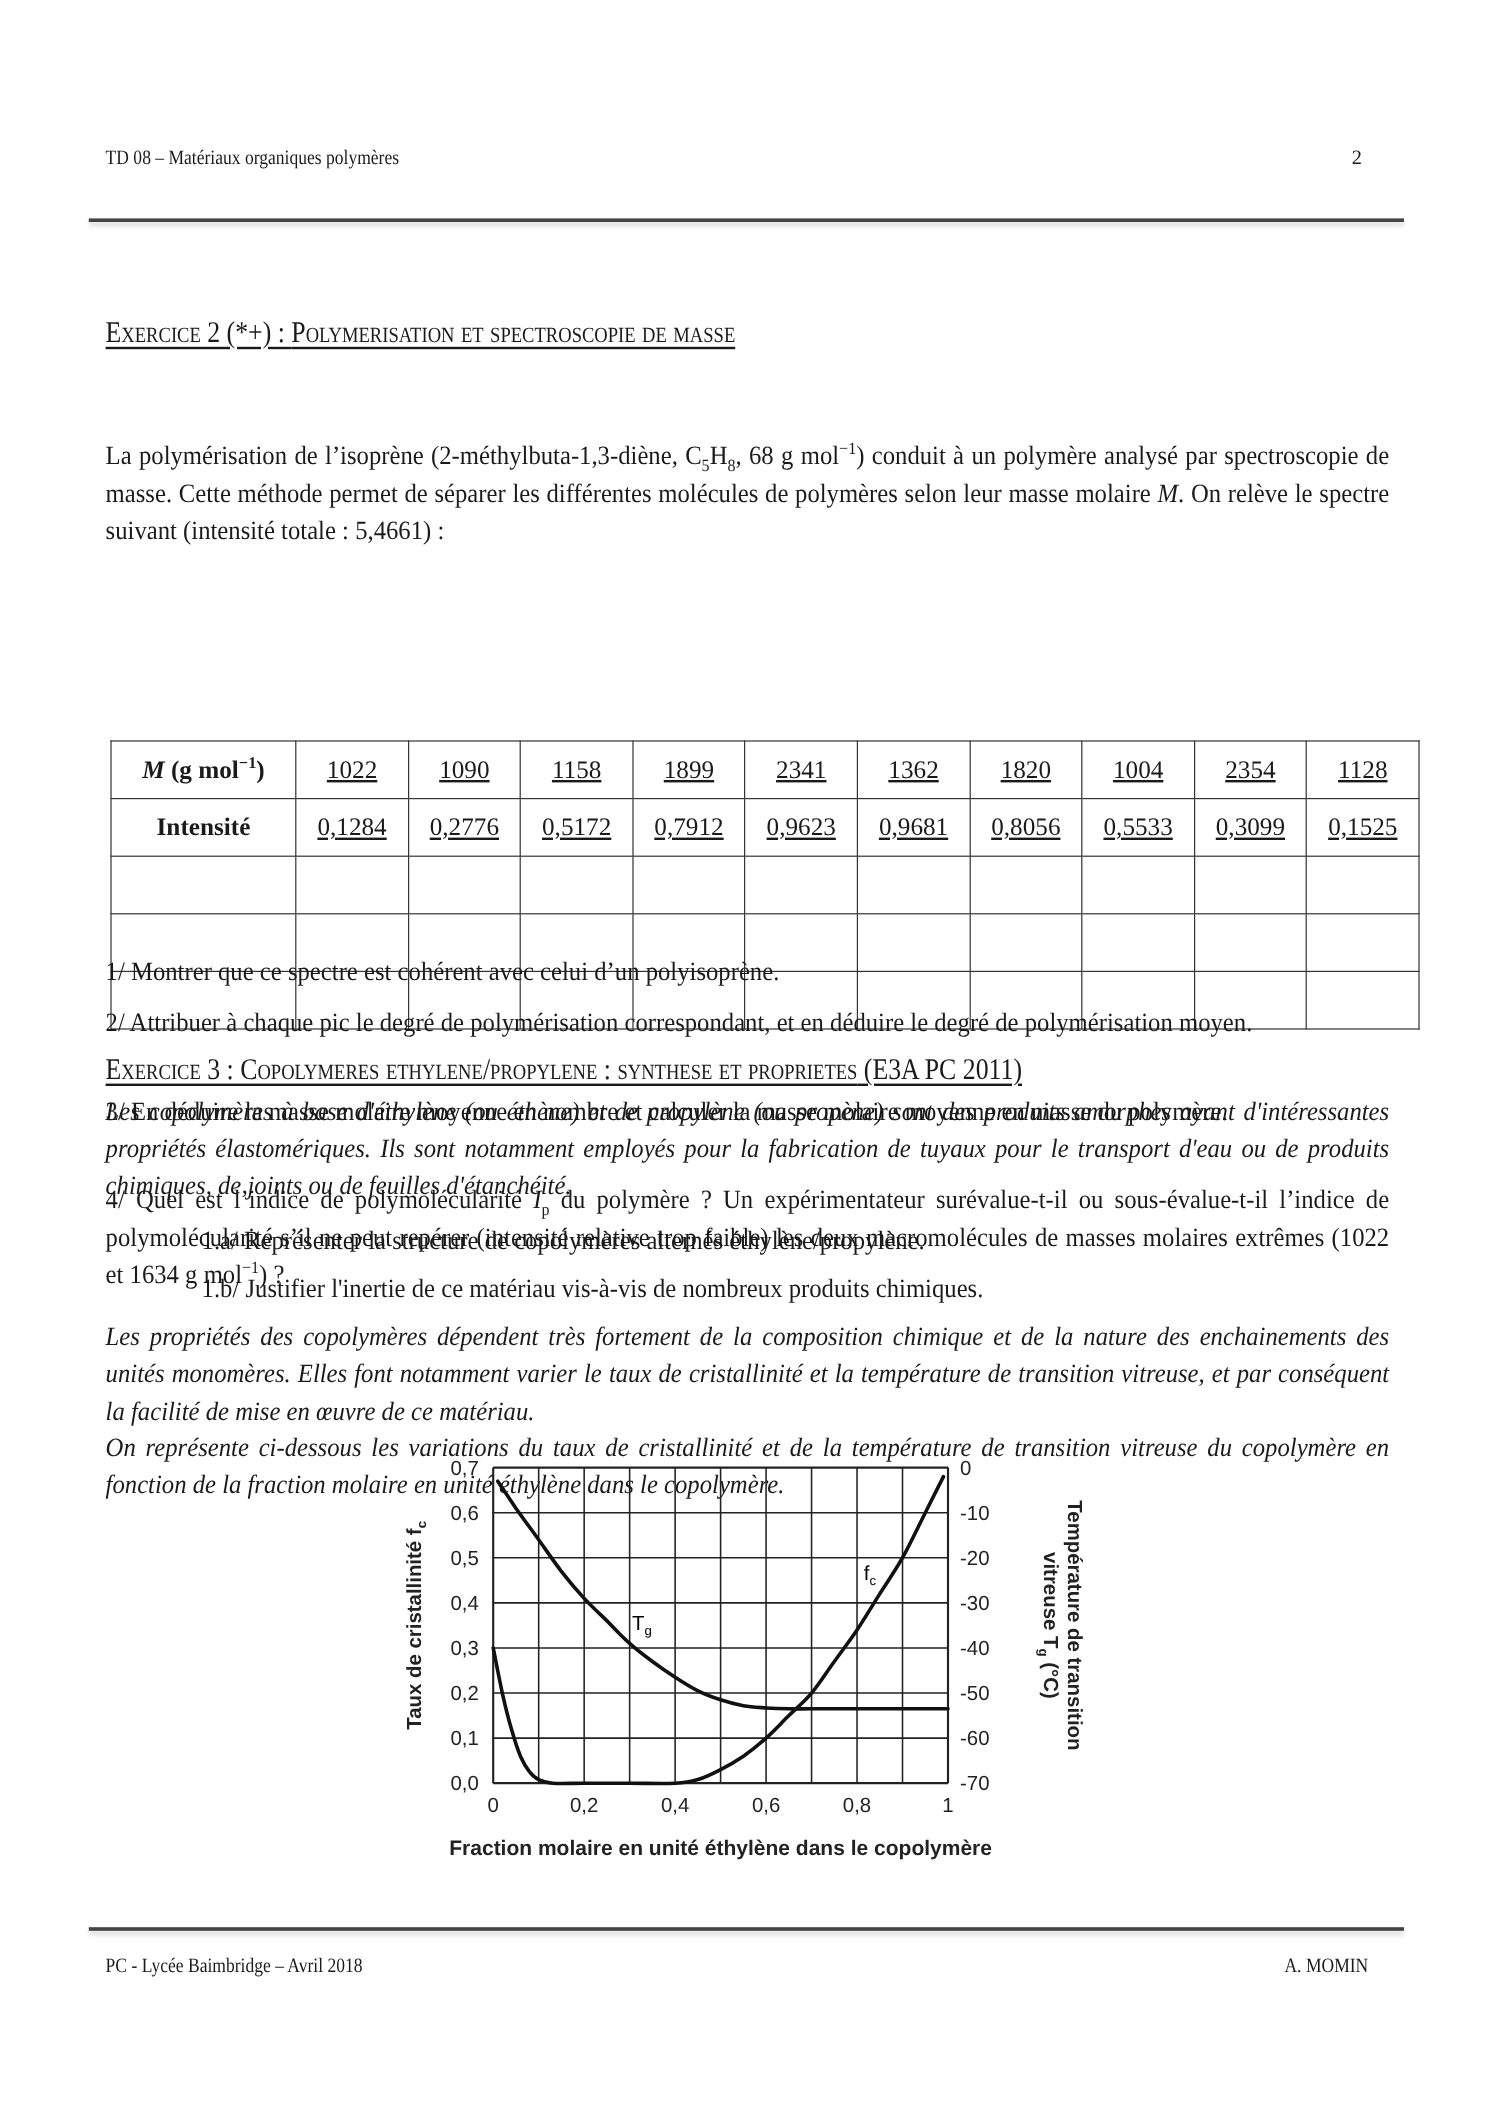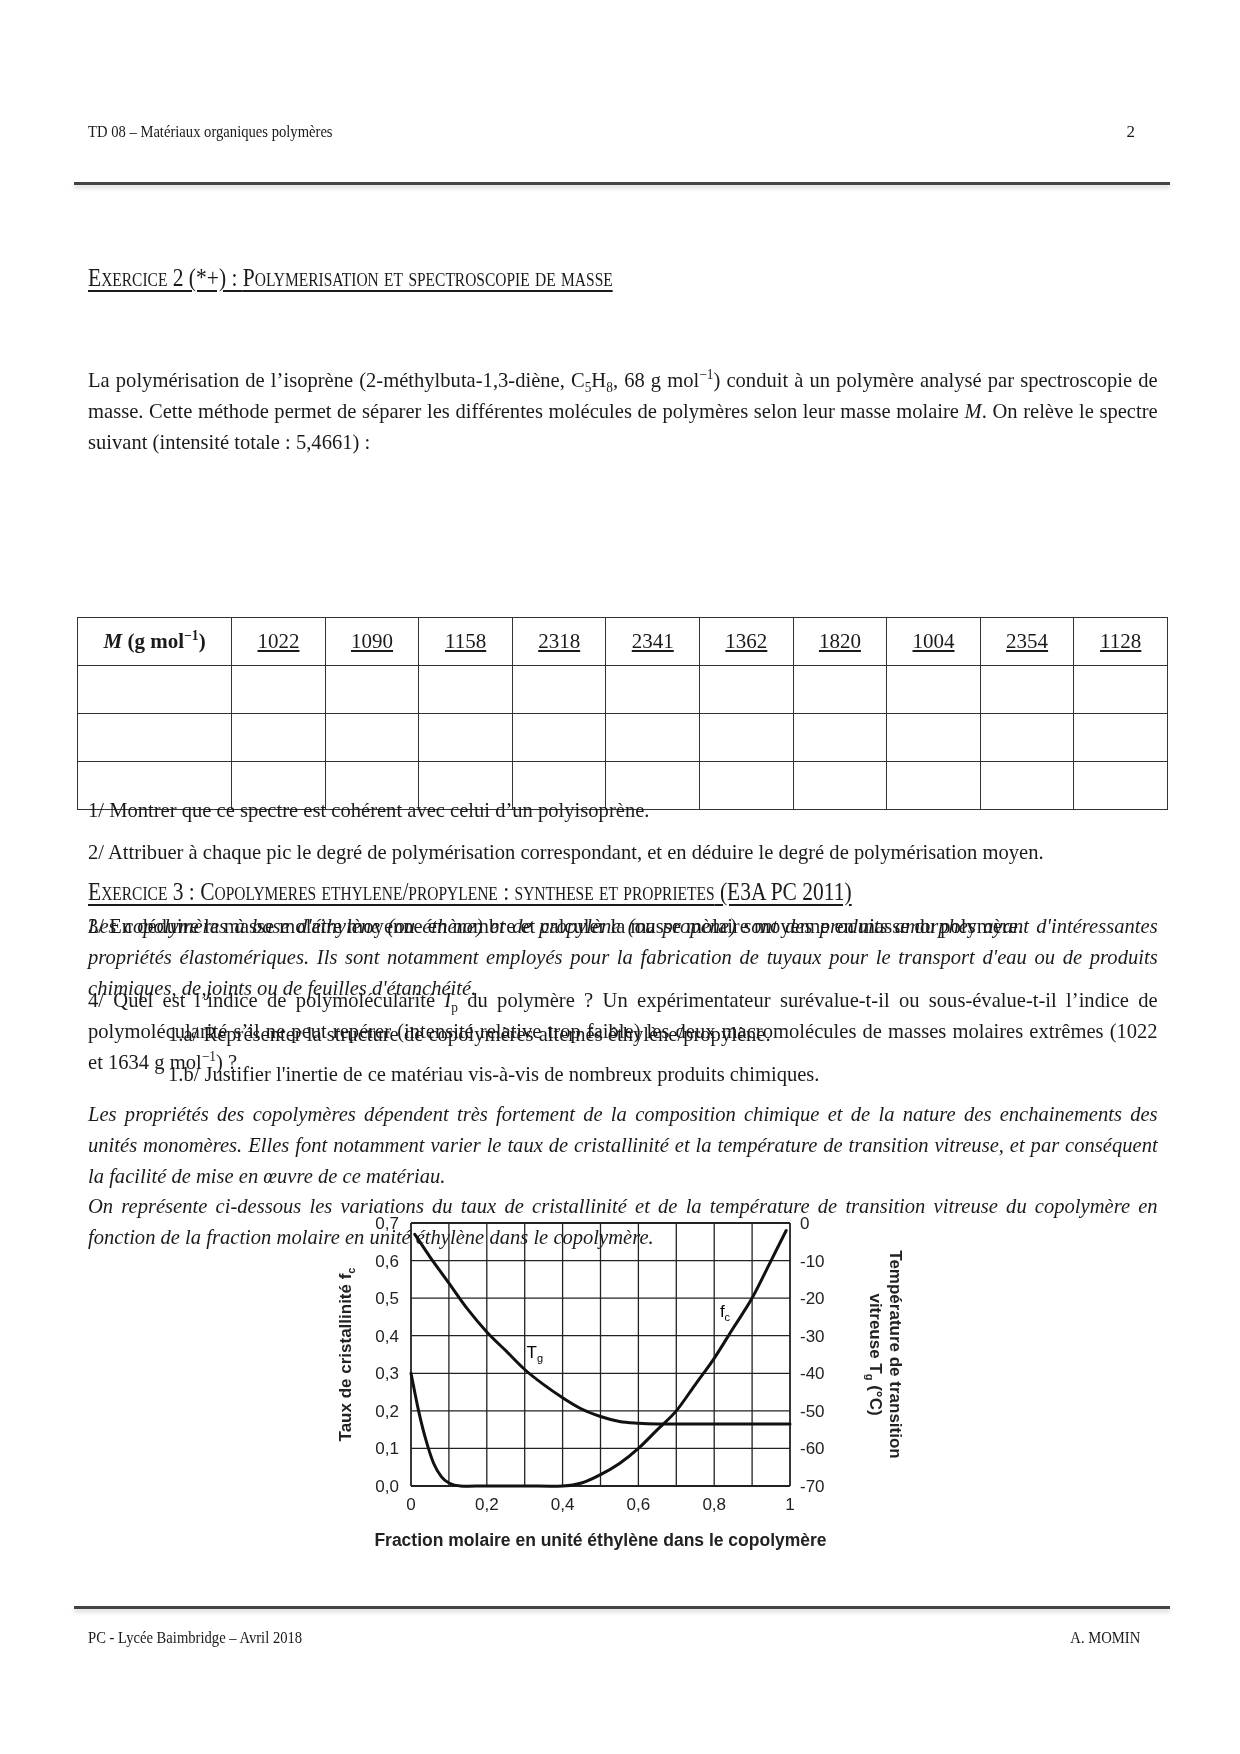--- a/index.html
+++ b/index.html
@@ -11,21 +11,21 @@
   .rule { left:74px; width:1096px; height:3px; background:#444; box-shadow:0 3px 4px rgba(0,0,0,0.18); }
   .sec-title { left:88px; font-size:25px; text-decoration:underline; text-underline-offset:4px;
                font-variant:small-caps; transform:scaleX(0.86); transform-origin:left; white-space:nowrap; }
   .para { left:88px; width:1070px; font-size:22px; line-height:31px; text-align:justify; }
   .para.scale { transform:scaleX(0.935); transform-origin:left; width:1144px; }
   .ital { font-style:italic; }
   .indent { left:168px; }
   sup { font-size:0.65em; vertical-align:super; line-height:0; }
   sub { font-size:0.65em; vertical-align:sub; line-height:0; }
 
-  table.spec { position:absolute; left:77px; top:617px; border-collapse:collapse; width:1091px; }
+  table.spec { position:absolute; left:92px; top:617px; border-collapse:collapse; width:1091px; }
   table.spec td { border:1.6px solid #333; height:47px; text-align:center; font-size:21px; padding:0; }
   table.spec td.head { width:154px; font-weight:bold; }
   table.spec td.cell { width:93px;text-decoration:underline; }
 
   .chart { position:absolute; left:300px; top:1190px; width:640px; height:380px; }
   .chart svg { font-family:"Liberation Sans","DejaVu Sans",sans-serif; }
   .foot-left { left:88px; top:1628px; font-size:17px; transform:scaleX(0.86); transform-origin:left; }
   .foot-right { right:100px; top:1628px; font-size:17px; transform:scaleX(0.86); transform-origin:right; }
 </style>
 </head>
@@ -43,27 +43,40 @@
   <span>La polymérisation de l’isoprène (2-méthylbuta-1,3-diène, C</span><sub>5</sub><span>H</span><sub>8</sub><span>, 68 g mol</span><sup>−1</sup><span>) conduit à un polymère analysé par spectroscopie de masse. Cette méthode permet de séparer les différentes molécules de polymères selon leur masse molaire </span><i>M</i><span>. On relève le spectre suivant (intensité totale : 5,4661) :</span>
 </div>
 
 <table class="spec">
   <tbody id="spec-body">
       <tr>
         <td class="head"><i>M</i><span> (g mol</span><sup>−1</sup><span>)</span></td>
         <td class="cell">1022</td>
         <td class="cell">1090</td>
         <td class="cell">1158</td>
-        <td class="cell">2318</td>
+        <td class="cell">1899</td>
         <td class="cell">2341</td>
         <td class="cell">1362</td>
         <td class="cell">1820</td>
         <td class="cell">1004</td>
         <td class="cell">2354</td>
         <td class="cell">1128</td>
+      </tr>
+      <tr>
+        <td class="head">Intensité</td>
+        <td class="cell">0,1284</td>
+        <td class="cell">0,2776</td>
+        <td class="cell">0,5172</td>
+        <td class="cell">0,7912</td>
+        <td class="cell">0,9623</td>
+        <td class="cell">0,9681</td>
+        <td class="cell">0,8056</td>
+        <td class="cell">0,5533</td>
+        <td class="cell">0,3099</td>
+        <td class="cell">0,1525</td>
       </tr>
       <tr>
         <td class="head"></td>
         <td class="cell"></td>
         <td class="cell"></td>
         <td class="cell"></td>
         <td class="cell"></td>
         <td class="cell"></td>
         <td class="cell"></td>
         <td class="cell"></td>

